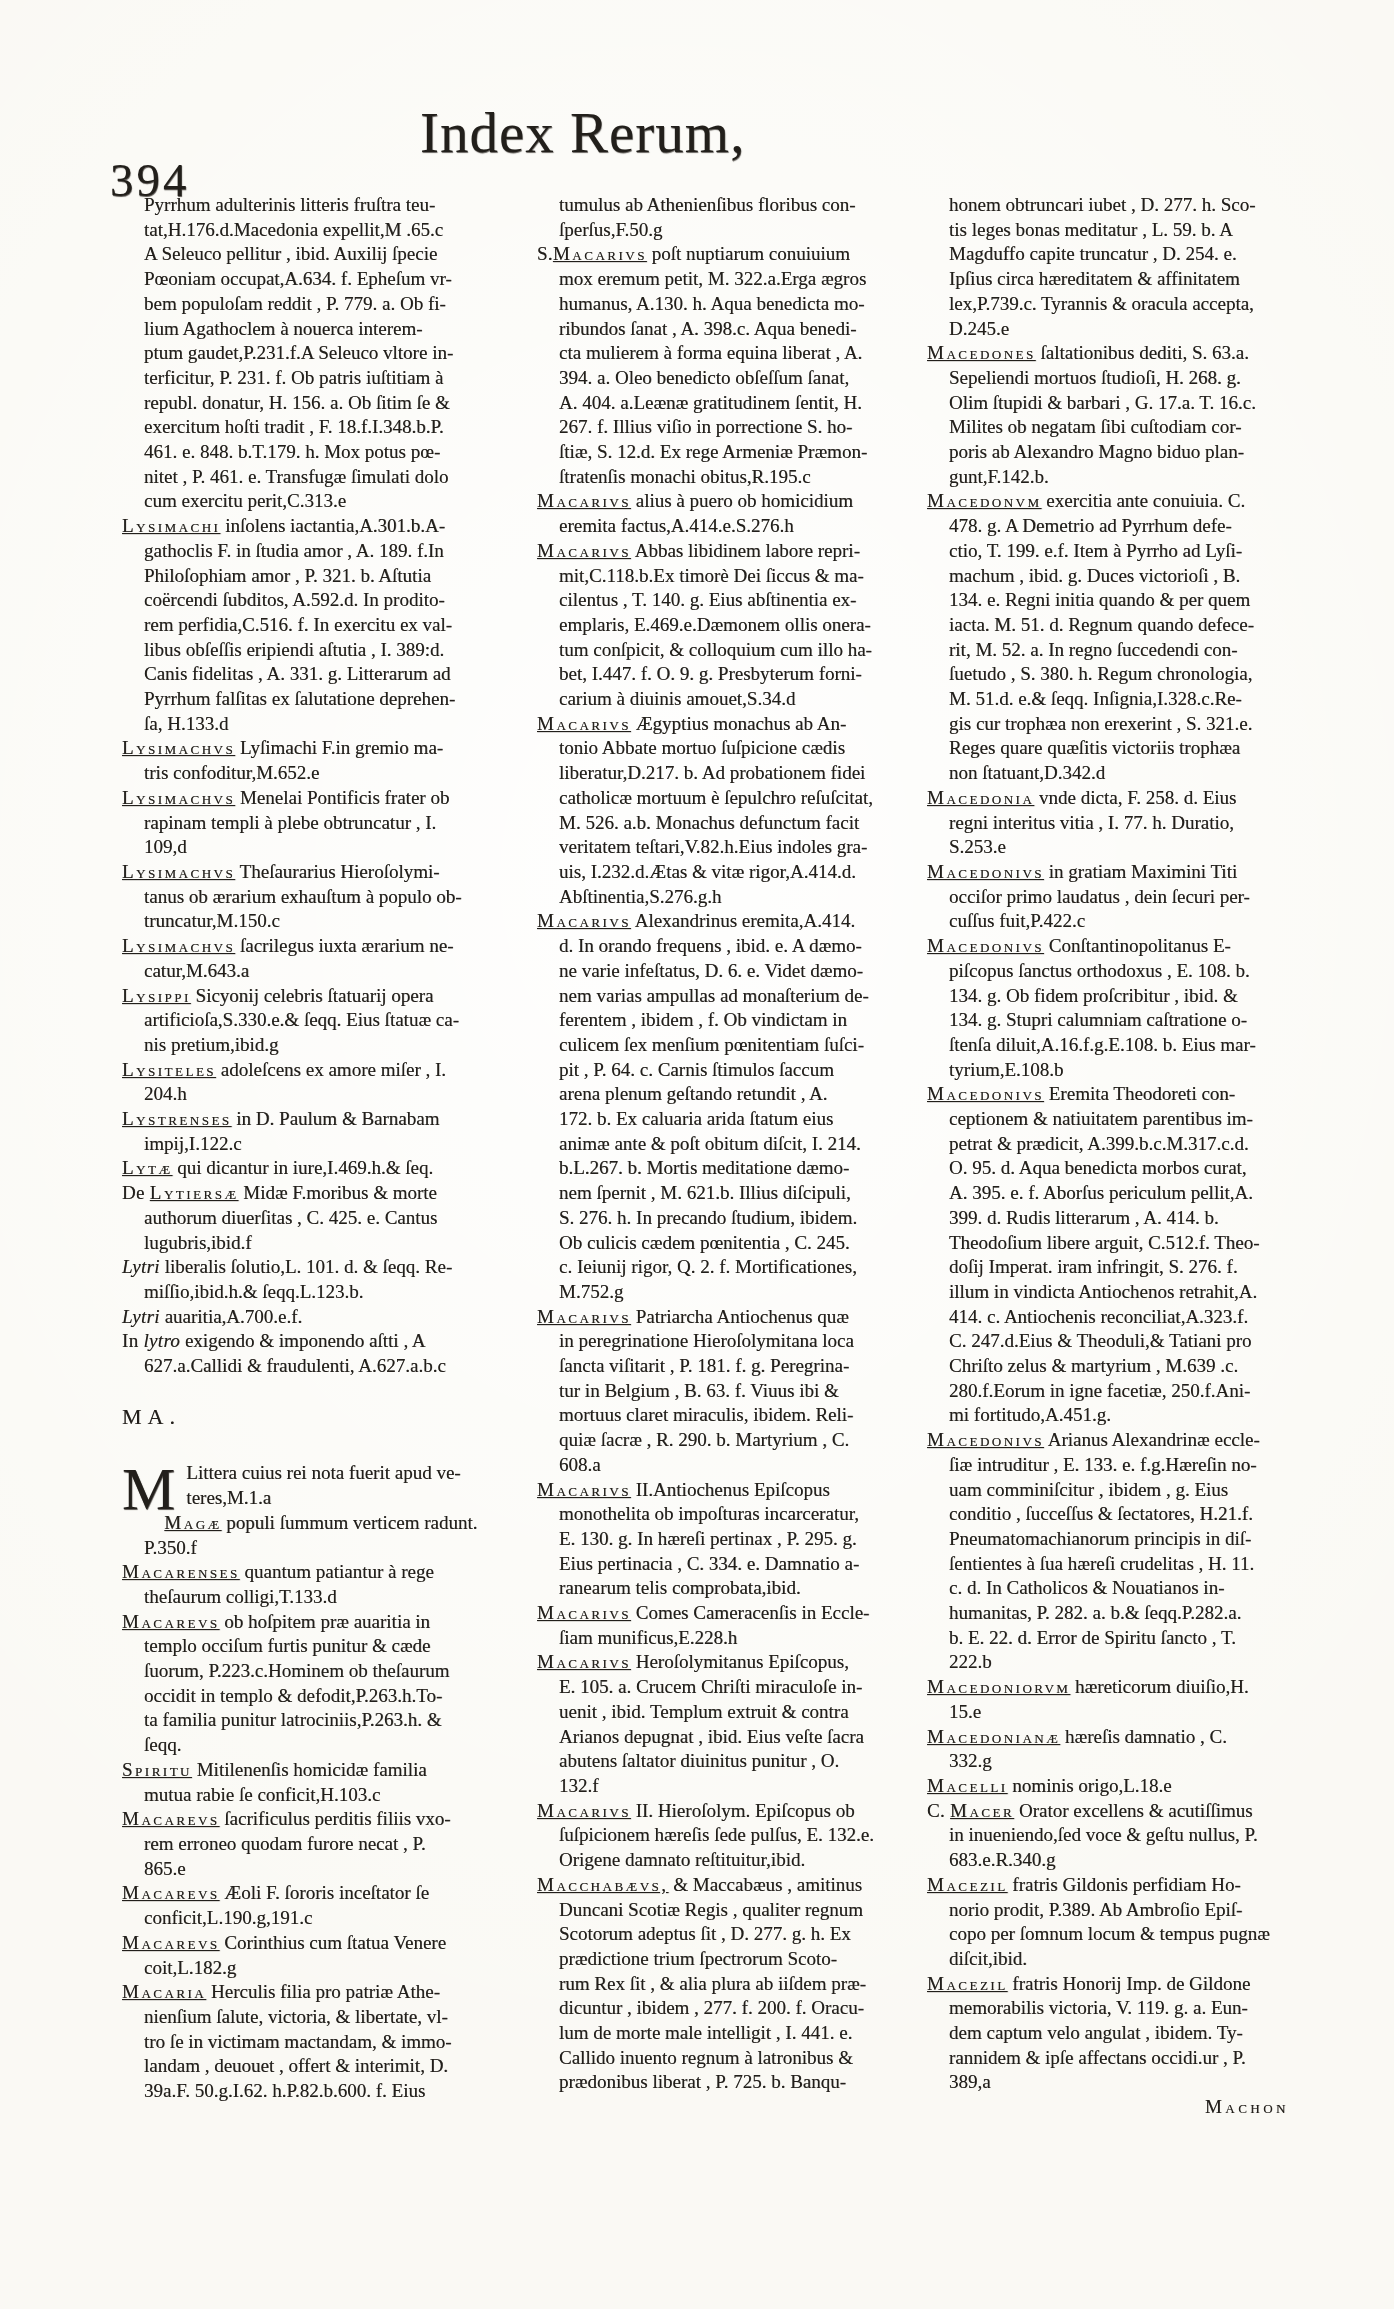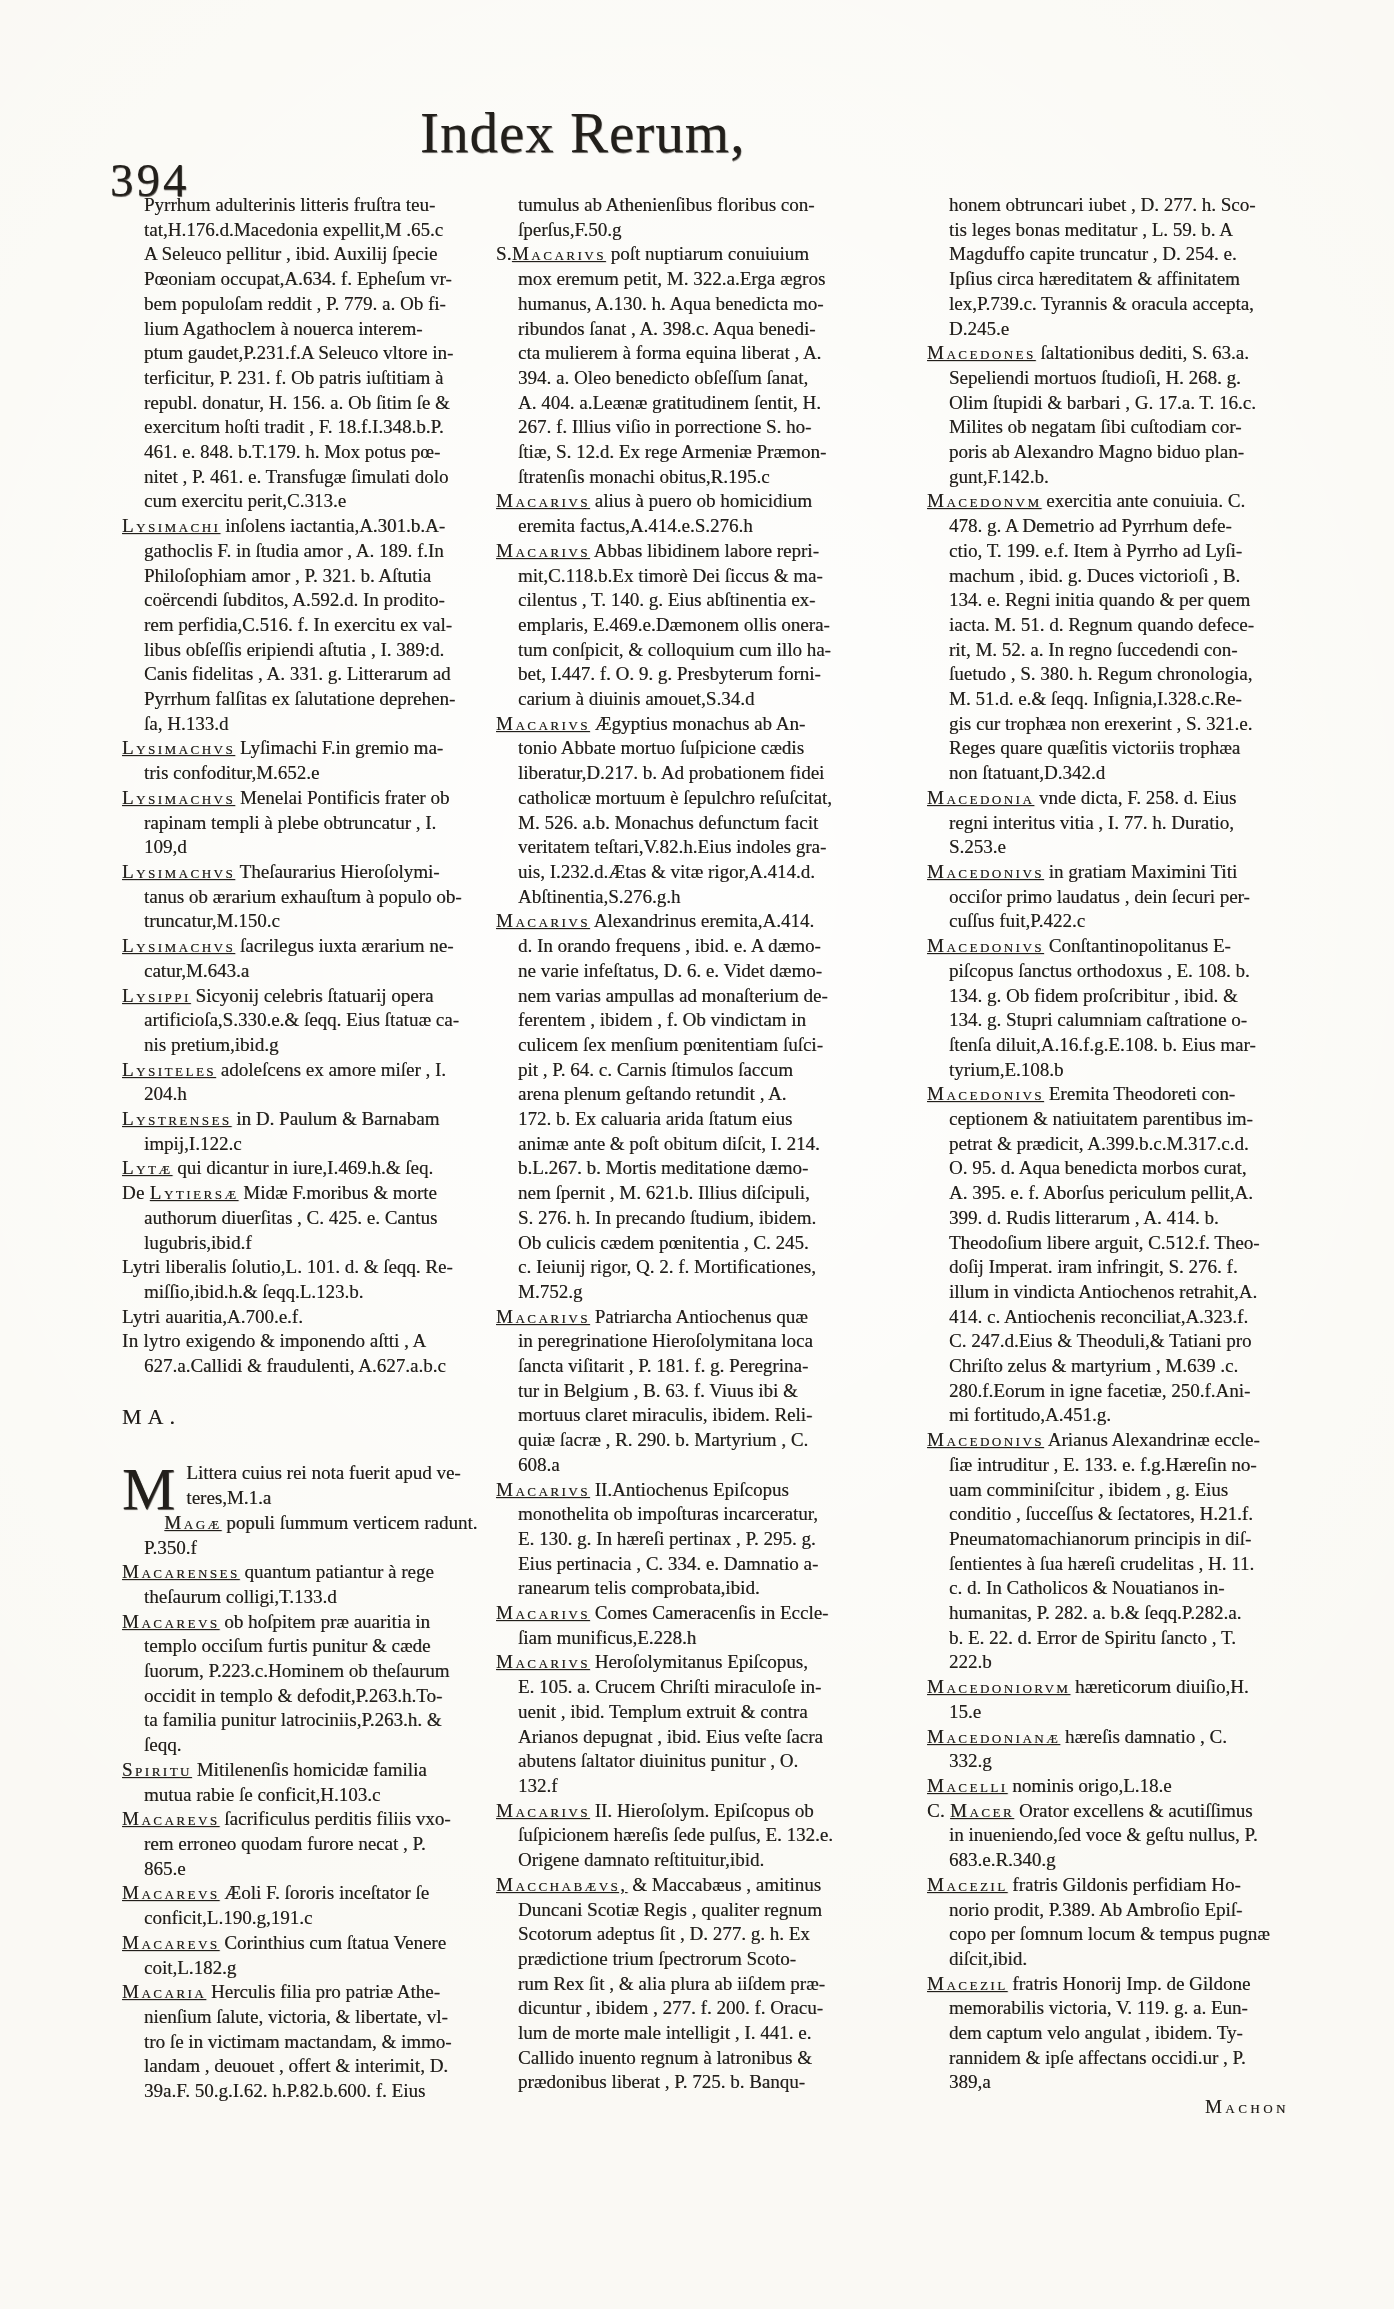--- a/index.html
+++ b/index.html
@@ -20,27 +20,27 @@
     position:absolute;left:420px;top:100px;width:660px;text-align:left;
     font-size:57px;letter-spacing:1px;
     text-shadow:0.5px 0.5px 0.9px rgba(25,20,15,0.65);
   }
   .col{
     position:absolute;top:193px;width:406px;
     font-size:19px;line-height:24.7px;
     text-shadow:0.3px 0.3px 0.5px rgba(30,25,20,0.55);
   }
   #col1{left:122px}
-  #col2{left:496px}
+  #col2{left:537px}
   #col3{left:927px}
   .entry{white-space:pre-line;padding-left:22px;text-indent:-22px;}
   .entry.cont{text-indent:0;}
   .entry.initial{padding-left:0;text-indent:0;margin-top:2px;}
   .head.sc{font-variant:small-caps;letter-spacing:2.5px;text-decoration:underline;}
-  .head.it{letter-spacing:0.3px;}
+  .head.it{font-style:italic;letter-spacing:0.3px;}
   .prefix{letter-spacing:0.3px;}
   .section-head{
     text-align:left;letter-spacing:6px;font-size:22px;
     margin:26px 0 32px;white-space:normal;
   }
   .dropcap{
     float:left;font-size:60px;line-height:46px;padding:5px 11px 0 0;
     text-shadow:0.6px 0.6px 0.8px rgba(25,20,15,0.7);
   }
   #catchword{

